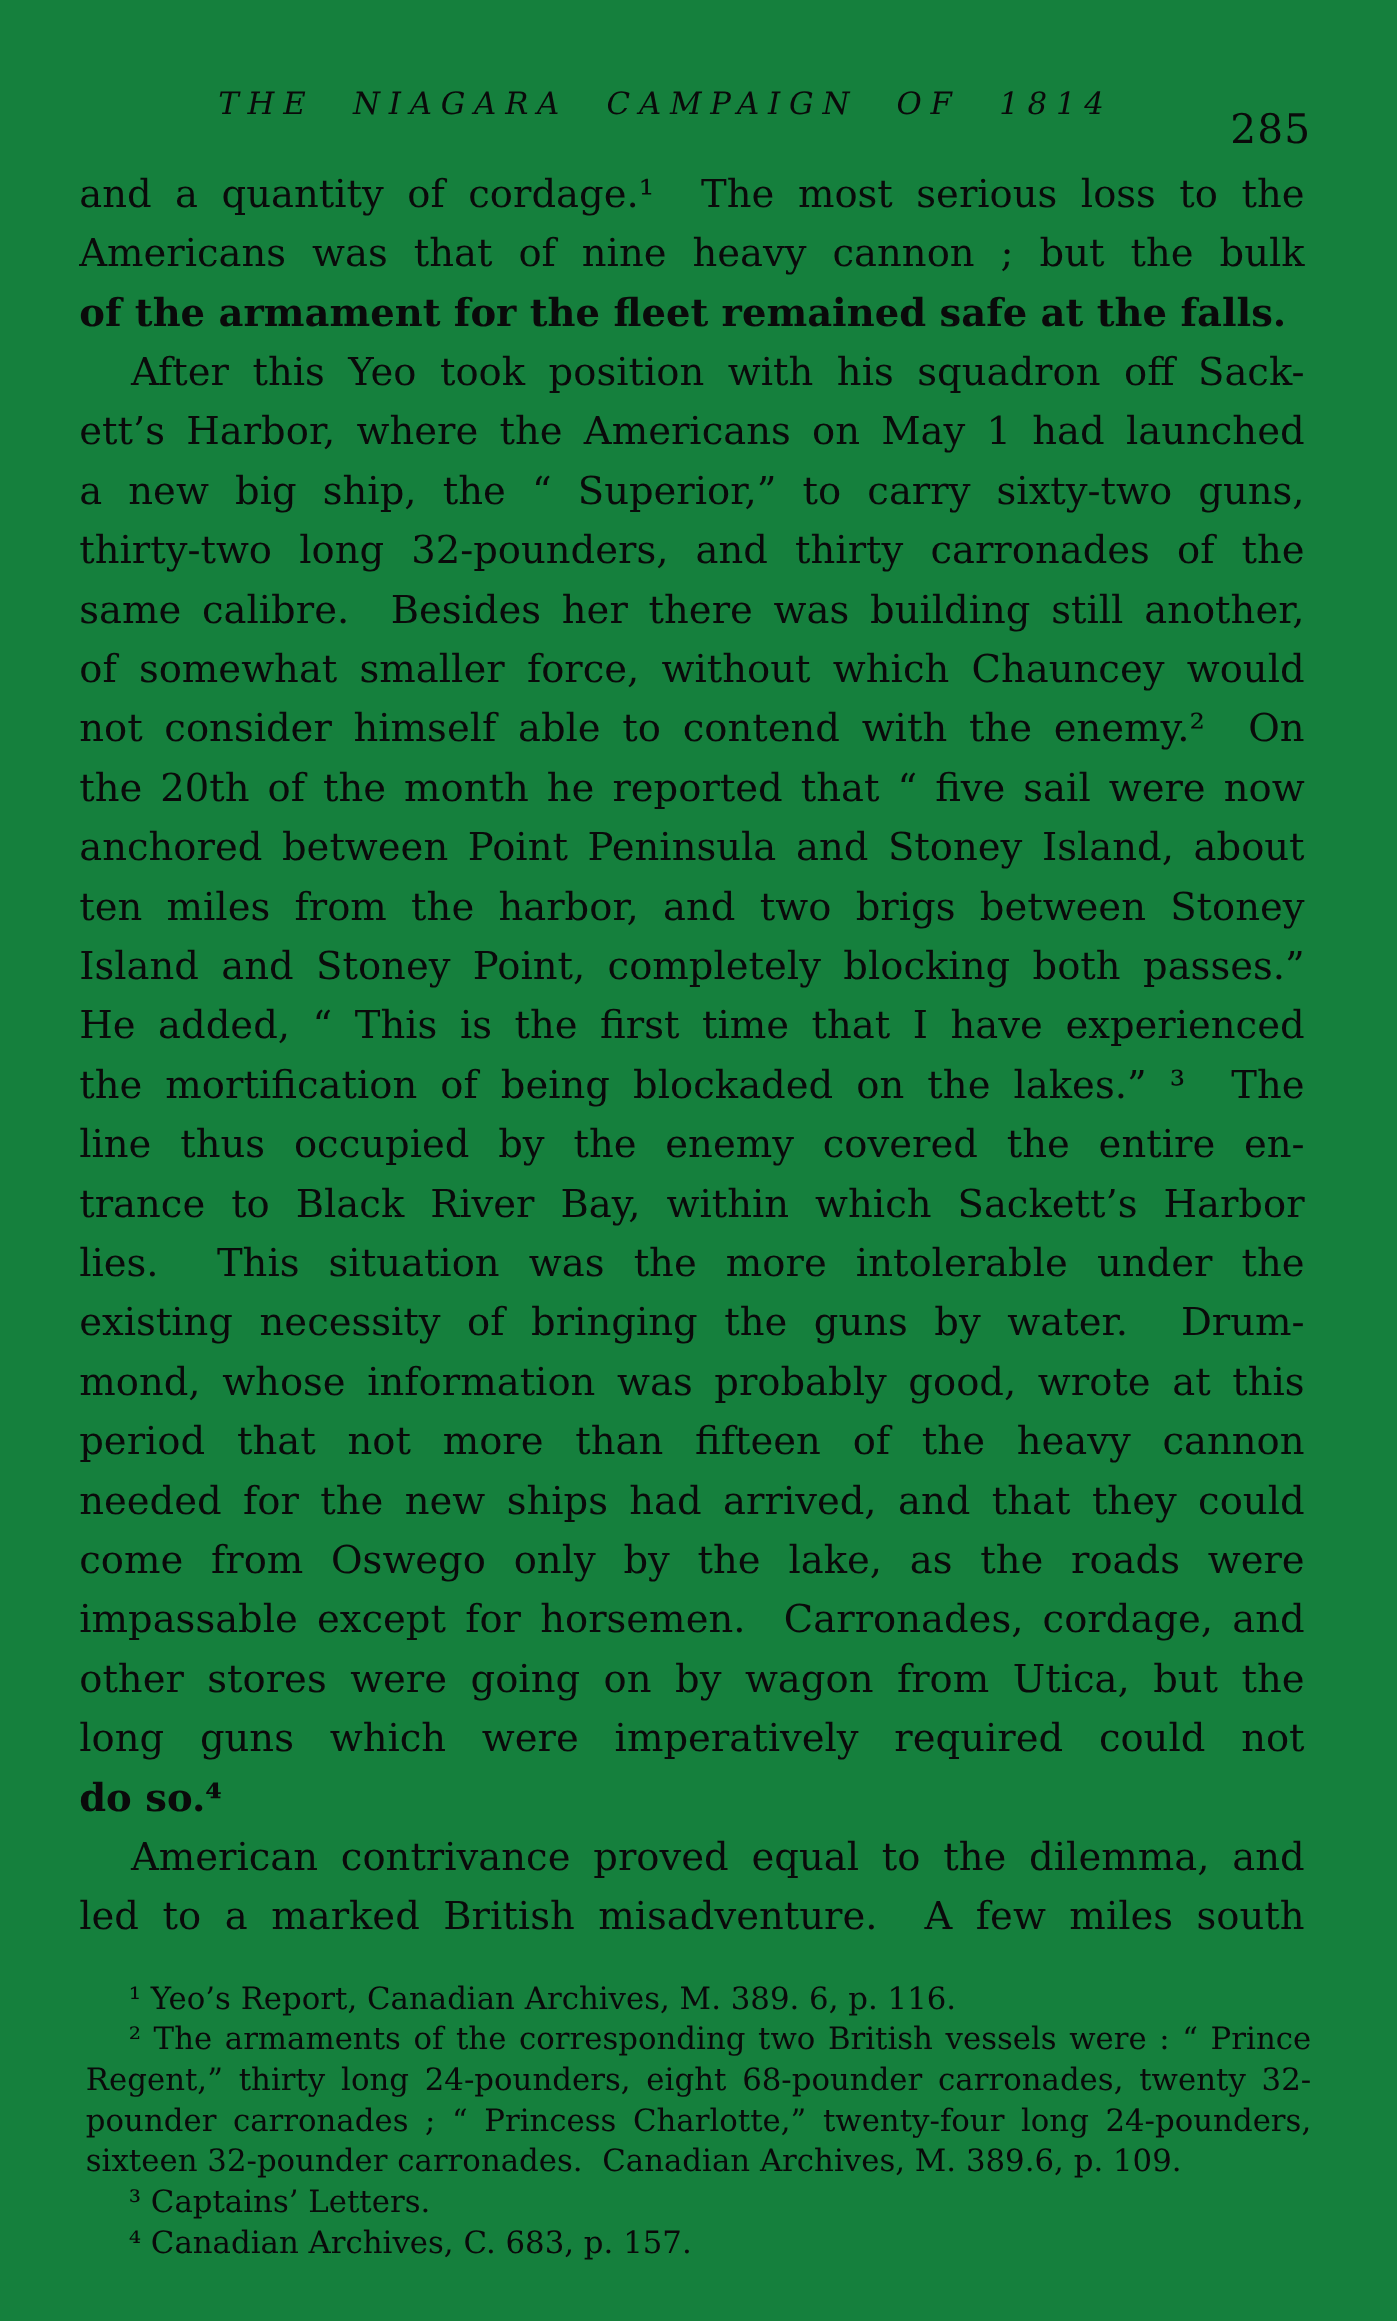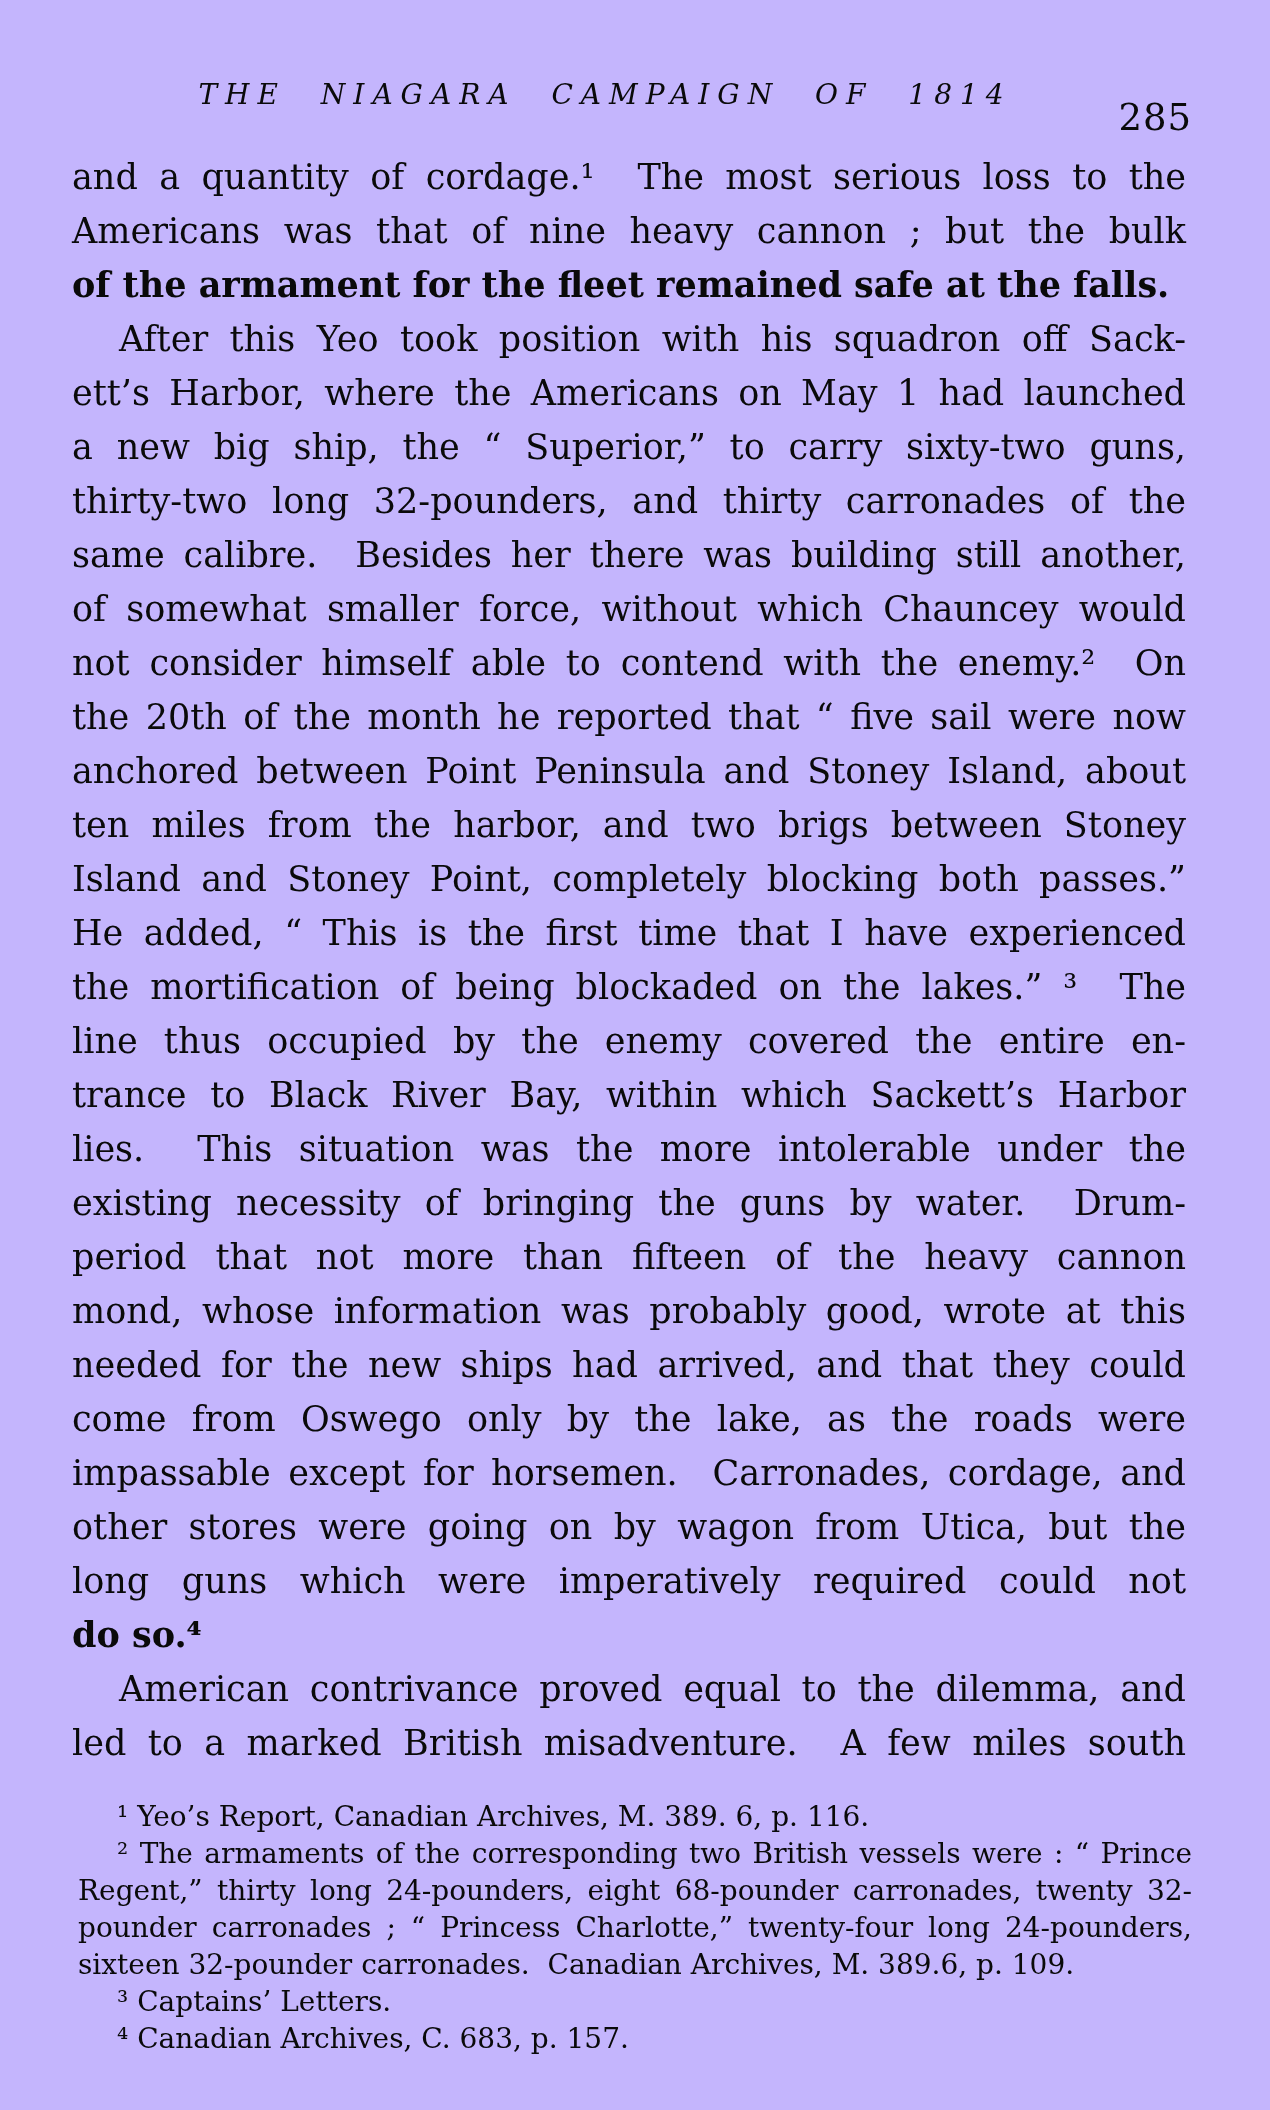--- a/index.html
+++ b/index.html
@@ -4,21 +4,21 @@
 <style>
   html, body {
     margin: 0;
     padding: 0;
     background: #ffffff;
   }
   .page {
     position: relative;
     width: 1270px;
     height: 2110px;
-    background: #c4b5fd;
+    background: #15803d;
     color: #0a0a0a;
     font-family: "DejaVu Serif", "Liberation Serif", serif;
     overflow: hidden;
   }
   .running-head {
     position: absolute;
     left: 78px;
     right: 78px;
     top: 78px;
     height: 46px;
@@ -93,22 +93,22 @@
       <div class="line">the 20th of the month he reported that “&nbsp;five sail were now</div>
       <div class="line">anchored between Point Peninsula and Stoney Island, about</div>
       <div class="line">ten miles from the harbor, and two brigs between Stoney</div>
       <div class="line">Island and Stoney Point, completely blocking both passes.”</div>
       <div class="line">He added, “&nbsp;This is the first time that I have experienced</div>
       <div class="line">the mortification of being blockaded on the lakes.”&nbsp;³&nbsp; The</div>
       <div class="line">line thus occupied by the enemy covered the entire en-</div>
       <div class="line">trance to Black River Bay, within which Sackett’s Harbor</div>
       <div class="line">lies.&nbsp; This situation was the more intolerable under the</div>
       <div class="line">existing necessity of bringing the guns by water.&nbsp; Drum-</div>
+      <div class="line">mond, whose information was probably good, wrote at this</div>
       <div class="line">period that not more than fifteen of the heavy cannon</div>
-      <div class="line">mond, whose information was probably good, wrote at this</div>
       <div class="line">needed for the new ships had arrived, and that they could</div>
       <div class="line">come from Oswego only by the lake, as the roads were</div>
       <div class="line">impassable except for horsemen.&nbsp; Carronades, cordage, and</div>
       <div class="line">other stores were going on by wagon from Utica, but the</div>
       <div class="line">long guns which were imperatively required could not</div>
       <div class="line para-end">do so.⁴</div>
       <div class="line indent">American contrivance proved equal to the dilemma, and</div>
       <div class="line">led to a marked British misadventure.&nbsp; A few miles south</div>
     </main>
 

